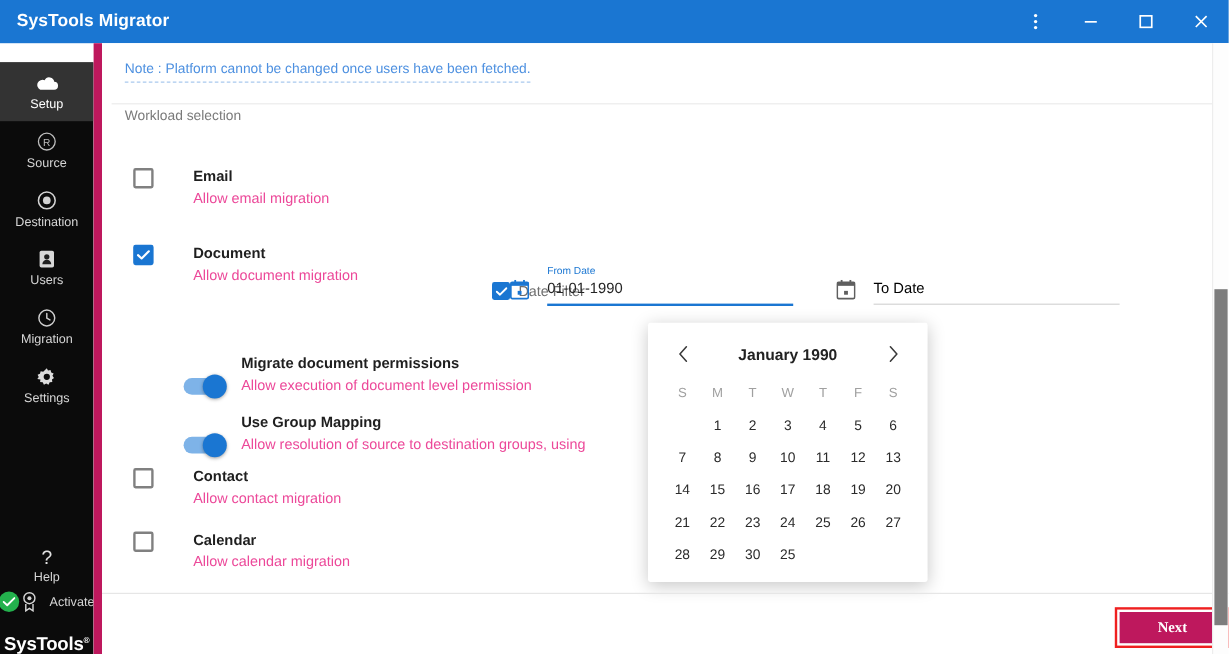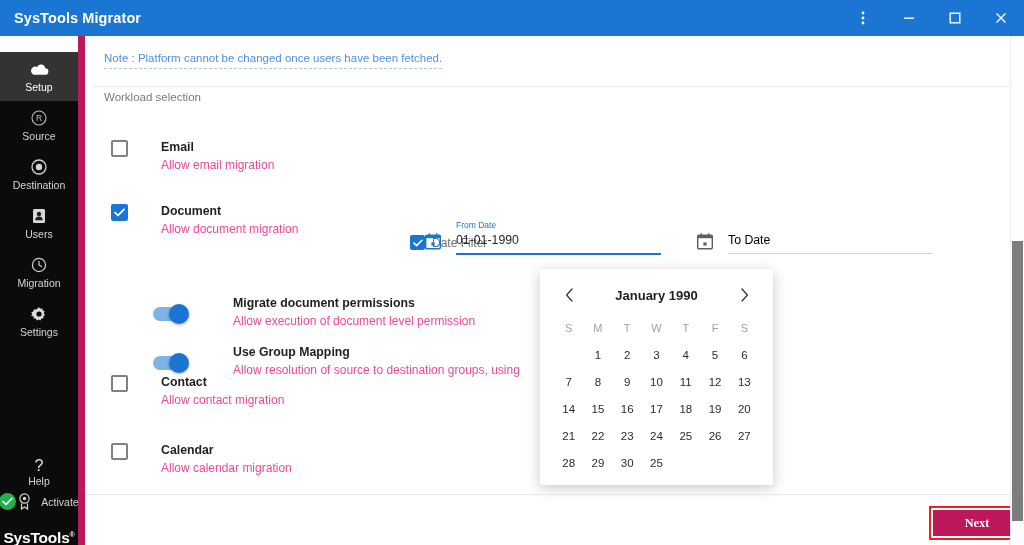--- a/index.html
+++ b/index.html
@@ -144,21 +144,21 @@
   .cbx.checked {
     background: #1a76d2; border-color: #1a76d2;
     display: flex; align-items: center; justify-content: center;
   }
   .cbx.checked svg { display: block; }
   .wl-texts { margin-left: 0; }
   .wl-title { font-size: 12.3px; font-weight: bold; color: #1f1f1f; line-height: 15px; }
   .wl-sub { font-size: 12px; color: #ec4899; line-height: 16px; margin-top: 2px; }
 
   
-  .toggle-row { position: absolute; display: flex; align-items: center; gap: 32px; }
+  .toggle-row { position: absolute; display: flex; align-items: flex-end; }
   .toggle {
     position: relative; width: 34px; height: 14px; border-radius: 7px;
     background: #7eb3e8; flex: none; margin-top: 2px;
   }
   .toggle .knob {
     position: absolute; right: -2px; top: -3px;
     width: 20px; height: 20px; border-radius: 50%;
     background: #1a76d2;
     box-shadow: 0 1px 3px rgba(0,0,0,0.35);
   }
@@ -462,21 +462,21 @@
     <div class="toggle-row" style="left:68px; top:309px;">
       <span class="toggle">
           <span class="knob"></span>
         </span>
       <span class="toggle-texts">
         <span class="wl-title" style="display:block;">Use Group Mapping</span>
         <span class="wl-sub" style="display:block;">Allow resolution of source to destination groups, using </span>
       </span>
     </div>
 
-    <div class="wl-row" style="left:26px; top:339px;">
+    <div class="wl-row" style="left:26px; top:354px;">
       <div class="cbx"></div>
       <div class="wl-texts" style="margin-left:33px;">
         <div class="wl-title">Contact</div>
         <div class="wl-sub">Allow contact migration</div>
       </div>
     </div>
 
     <div class="wl-row" style="left:26px; top:407px;">
       <div class="cbx"></div>
       <div class="wl-texts" style="margin-left:33px;">

